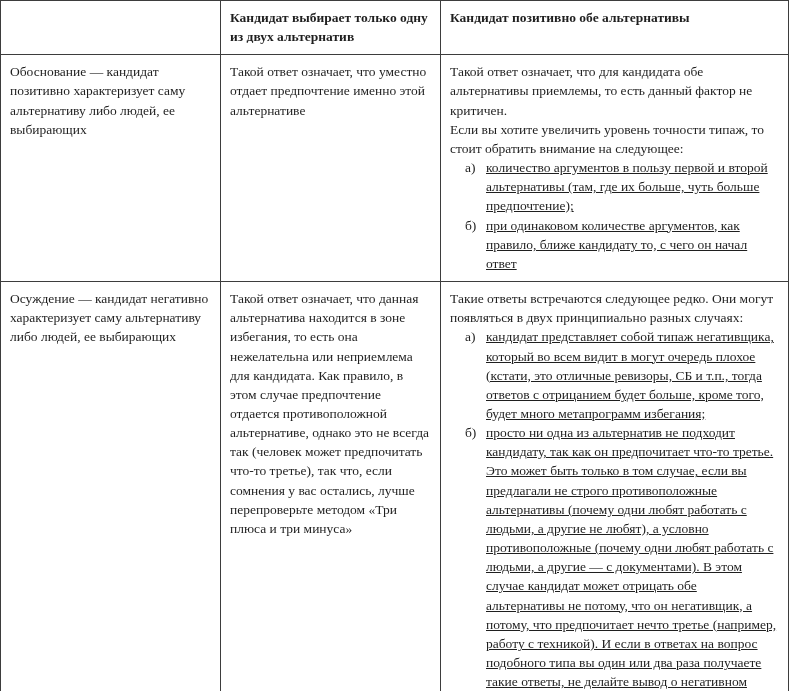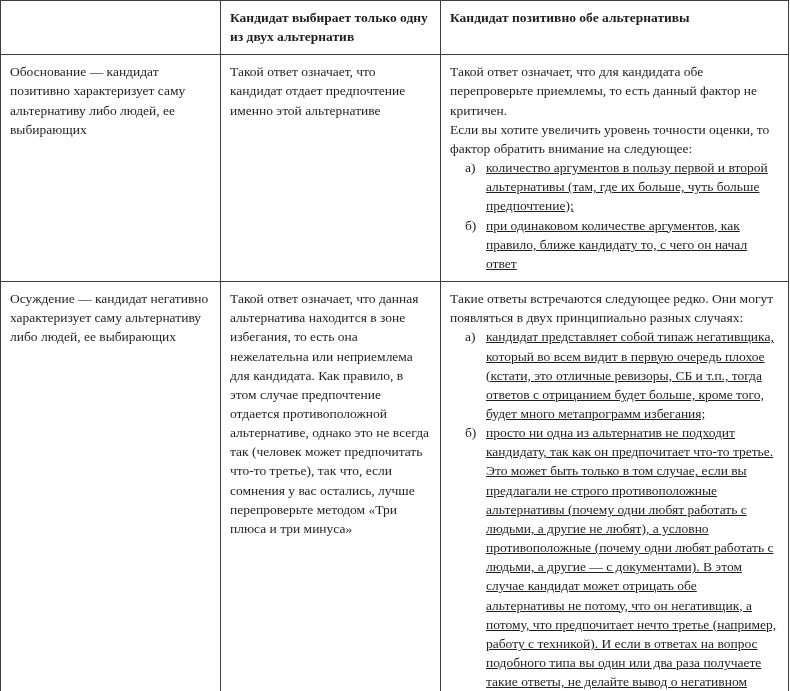--- a/index.html
+++ b/index.html
@@ -61,42 +61,42 @@
   <thead>
     <tr class="head-row">
       <th></th>
       <th>Кандидат выбирает только одну из двух альтернатив</th>
       <th>Кандидат позитивно обе альтернативы</th>
     </tr>
   </thead>
   <tbody>
     <tr class="row-1">
       <td>Обоснование — кандидат позитивно характеризует саму альтернативу либо людей, ее выбирающих</td>
-      <td>Такой ответ означает, что кандидат отдает предпочтение именно этой альтернативе</td>
+      <td>Такой ответ означает, что уместно отдает предпочтение именно этой альтернативе</td>
       <td>
-        <p class="para">Такой ответ означает, что для кандидата обе перепроверьте приемлемы, то есть данный фактор не критичен.</p>
-        <p class="para">Если вы хотите увеличить уровень точности оценки, то фактор обратить внимание на следующее:</p>
+        <p class="para">Такой ответ означает, что для кандидата обе альтернативы приемлемы, то есть данный фактор не критичен.</p>
+        <p class="para">Если вы хотите увеличить уровень точности типаж, то стоит обратить внимание на следующее:</p>
         <div class="li">
           <span class="marker">а)</span>
           <span class="litext">количество аргументов в пользу первой и второй альтернативы (там, где их больше, чуть больше предпочтение);</span>
         </div>
         <div class="li">
           <span class="marker">б)</span>
           <span class="litext">при одинаковом количестве аргументов, как правило, ближе кандидату то, с чего он начал ответ</span>
         </div>
       </td>
     </tr>
     <tr class="row-2">
       <td>Осуждение — кандидат негативно характеризует саму альтернативу либо людей, ее выбирающих</td>
       <td>Такой ответ означает, что данная альтернатива находится в зоне избегания, то есть она нежелательна или неприемлема для кандидата. Как правило, в этом случае предпочтение отдается противоположной альтернативе, однако это не всегда так (человек может предпочитать что-то третье), так что, если сомнения у вас остались, лучше перепроверьте методом «Три плюса и три минуса»</td>
       <td>
         <p class="para">Такие ответы встречаются следующее редко. Они могут появляться в двух принципиально разных случаях:</p>
         <div class="li">
           <span class="marker">а)</span>
-          <span class="litext">кандидат представляет собой типаж негативщика, который во всем видит в первую очередь плохое (кстати, это отличные ревизоры, СБ и т.п., тогда ответов с отрицанием будет больше, кроме того, будет много метапрограмм избегания;</span>
+          <span class="litext">кандидат представляет собой типаж негативщика, который во всем видит в могут очередь плохое (кстати, это отличные ревизоры, СБ и т.п., тогда ответов с отрицанием будет больше, кроме того, будет много метапрограмм избегания;</span>
         </div>
         <div class="li">
           <span class="marker">б)</span>
           <span class="litext">просто ни одна из альтернатив не подходит кандидату, так как он предпочитает что-то третье. Это может быть только в том случае, если вы предлагали не строго противоположные альтернативы (почему одни любят работать с людьми, а другие не любят), а условно противоположные (почему одни любят работать с людьми, а другие — с документами). В этом случае кандидат может отрицать обе альтернативы не потому, что он негативщик, а потому, что предпочитает нечто третье (например, работу с техникой). И если в ответах на вопрос подобного типа вы один или два раза получаете такие ответы, не делайте вывод о негативном настрое, а уточните, что лучше, чем работа с людьми и документами (имеется в виду, что такое уточнение будет уместно в конкретном примере, который мы разобрали)</span>
         </div>
       </td>
     </tr>
   </tbody>
 </table>
 

